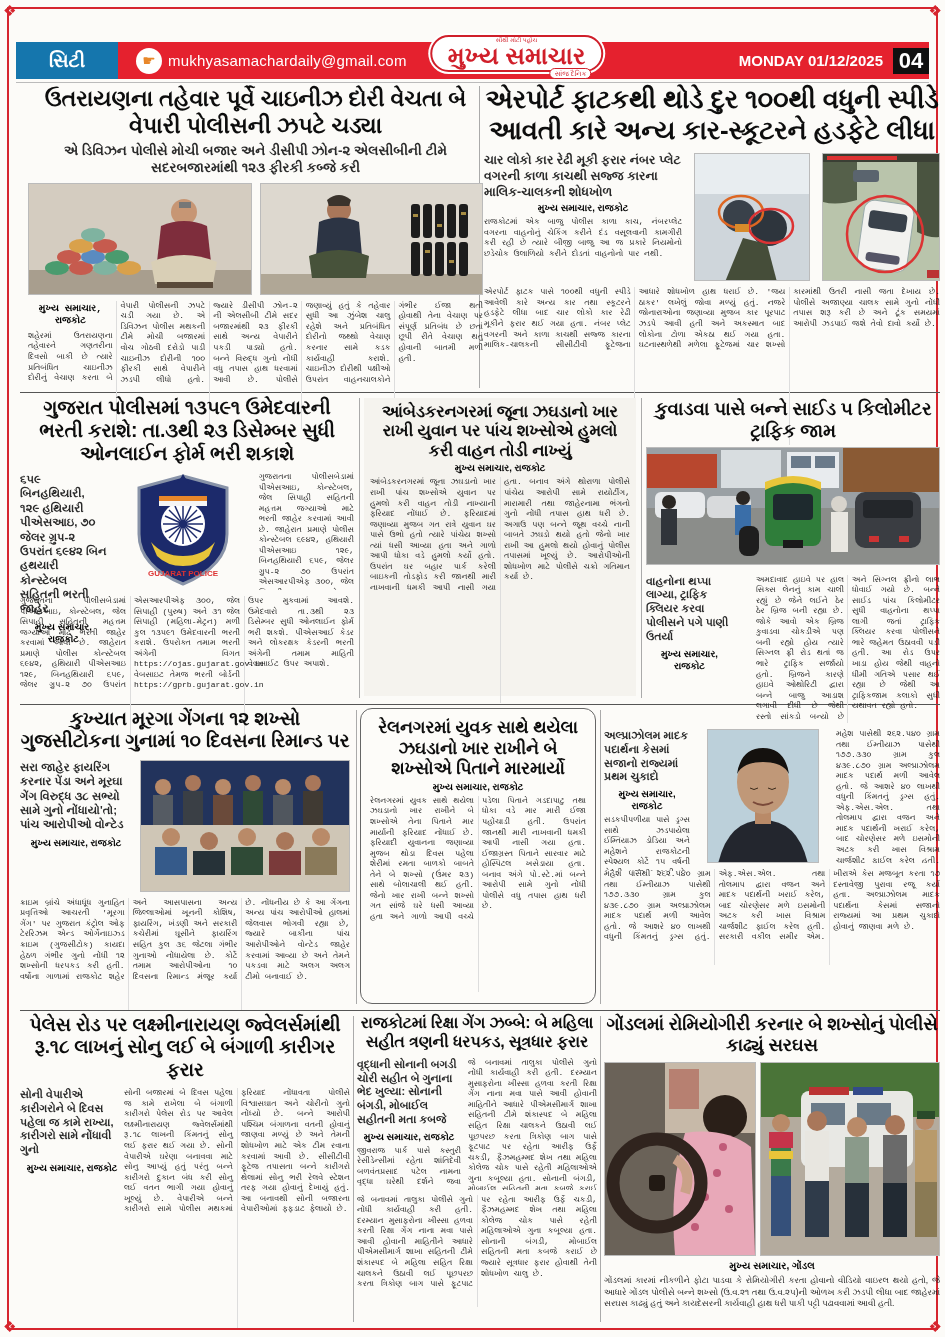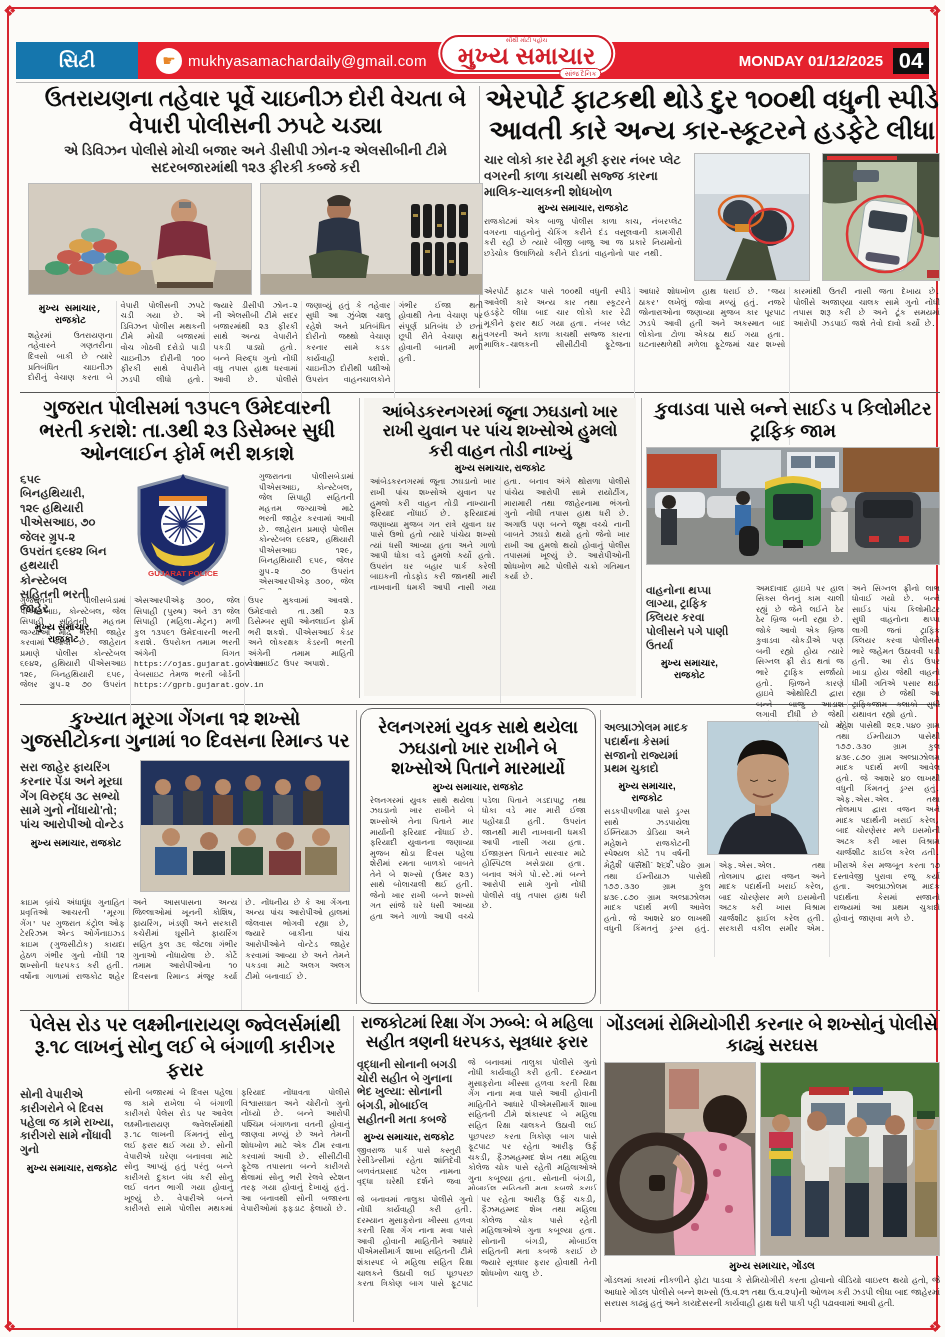--- a/index.html
+++ b/index.html
@@ -4,21 +4,21 @@
 <style>
   html,body{margin:0;padding:0;background:#e8e8e8;}
   .paper{position:relative;width:945px;height:1337px;margin:0 auto;background:#fcfbf8;
          font-family:"Liberation Sans","DejaVu Sans",sans-serif;color:#111;overflow:hidden;}
   .frame{position:absolute;inset:7px;border:2px solid #d6252e;pointer-events:none;}
   .corner{position:absolute;color:#d6252e;font-size:15px;line-height:1;}
   .c-tl{top:3px;left:3px}.c-tr{top:3px;right:3px}.c-bl{bottom:3px;left:3px}.c-br{bottom:3px;right:3px}
 
   
   .masthead{position:absolute;left:16px;top:42px;width:913px;height:37px;display:flex;}
-  .section-box{width:122px;background:#1576ad;color:#fff;font-weight:bold;font-size:19px;
+  .section-box{width:102px;background:#1576ad;color:#fff;font-weight:bold;font-size:19px;
                display:flex;align-items:center;justify-content:center;}
   .red-bar{position:relative;flex:1;background:#e5212e;display:flex;align-items:center;color:#fff;}
   .hand-circle{width:26px;height:26px;border-radius:50%;background:#fff;color:#e8872a;
                display:flex;align-items:center;justify-content:center;font-size:15px;margin-left:18px;}
   .email{font-size:15px;margin-left:6px;letter-spacing:.2px;}
   .logo-capsule{position:absolute;left:50%;top:-7px;transform:translateX(-54%);background:#fff;
                 border:2px solid #d01f2a;border-radius:26px;box-shadow:0 0 0 2px #fff;
                 padding:0 16px 2px;text-align:center;z-index:3;}
   .logo-top{font-size:6px;color:#d01f2a;line-height:1;}
   .logo-main{font-size:24px;font-weight:bold;color:#d01f2a;line-height:1.05;white-space:nowrap;}
@@ -255,21 +255,21 @@
           </g>
         <circle cx="96" cy="50" r="7" fill="#2a2623"></circle>
           <rect x="88" y="57" width="16" height="30" fill="#3a6ea8"></rect>
         <circle cx="192" cy="56" r="8" fill="#d8d4cc"></circle>
           <rect x="184" y="64" width="17" height="40" fill="#e8e6e0"></rect>
         <circle cx="22" cy="54" r="7" fill="#2a2623"></circle>
           <rect x="14" y="61" width="16" height="36" fill="#30343a"></rect>
         <rect x="92" y="78" width="20" height="30" rx="8" fill="#1e1e1e"></rect>
       </svg>
     </div>
-    <div style="display:flex;gap:23px;margin-top:19px">
+    <div style="display:flex;gap:23px;margin-top:10px">
       <div style="width:92px">
         <h2 class="sub" style="font-size:11px">વાહનોના થપ્પા લાગ્યા, ટ્રાફિક ક્લિયર કરવા પોલીસને પગે પાણી ઉતર્યા</h2>
         <div class="byline" style="margin-top:5px">મુખ્ય સમાચાર, રાજકોટ</div>
       </div>
       <div class="body-txt cols2" style="width:195px;height:148px">અમદાવાદ હાઇવે પર હાલ સિક્સ લેનનું કામ ચાલી રહ્યું છે જેને લઈને ઠેર ઠેર બ્રિજ બની રહ્યા છે. જોકે આવો એક બ્રિજ કુવાડવા ચોકડીએ પણ બની રહ્યો હોય ત્યારે સિગ્નલ ફ્રી રોડ થતાં જ ભારે ટ્રાફિક સર્જાયો હતો. બ્રિજને કારણે હાઇવે ઓથોરિટી દ્વારા બન્ને બાજુ આડાશ લગાવી દીધી છે જેથી રસ્તો સાંકડો બન્યો છે અને સિગ્નલ ફ્રીનો લાભ ધોવાઈ ગયો છે. બન્ને સાઈડ પાંચ કિલોમીટર સુધી વાહનોના થપ્પા લાગી જતાં ટ્રાફિક ક્લિયર કરવા પોલીસને ભારે જહેમત ઉઠાવવી પડી હતી. આ રોડ ઉપર ખાડા હોય જેથી વાહનો ધીમી ગતિએ પસાર થઈ રહ્યા છે જેથી આ ટ્રાફિકજામ કલાકો સુધી યથાવત રહ્યો હતો.</div>
     </div>
   </section>
 
   <section class="art" style="left:20px;top:708px;width:330px;height:298px">
     <h1 class="hl" style="font-size:19px">કુખ્યાત મૂરગા ગેંગના ૧૨ શખ્સો ગુજસીટોકના ગુનામાં ૧૦ દિવસના રિમાન્ડ પર</h1>
@@ -314,21 +314,21 @@
     <div class="body-txt cols3" style="margin-top:6px;height:112px">ક્રાઇમ બ્રાંચે અંધાધૂંધ ગુનાહિત પ્રવૃત્તિઓ આચરતી 'મૂરગા ગેંગ' પર ગુજરાત કંટ્રોલ ઓફ ટેરરિઝમ એન્ડ ઓર્ગેનાઇઝ્ડ ક્રાઇમ (ગુજસીટોક) કાયદા હેઠળ ગંભીર ગુનો નોંધી ૧૨ શખ્સોની ધરપકડ કરી હતી. વર્ષોના ગાળામાં રાજકોટ શહેર અને આસપાસના અન્ય જિલ્લાઓમાં ખૂનની કોશિષ, ફાયરિંગ, ખંડણી અને સરકારી કચેરીમાં ઘૂસીને ફાયરિંગ સહિત કુલ ૩૬ જેટલા ગંભીર ગુનાઓ નોંધાયેલા છે. કોર્ટે તમામ આરોપીઓના ૧૦ દિવસના રિમાન્ડ મંજૂર કર્યા છે. નોંધનીય છે કે આ ગેંગના અન્ય પાંચ આરોપીઓ હાલમાં જેલવાસ ભોગવી રહ્યા છે, જ્યારે બાકીના પાંચ આરોપીઓને વોન્ટેડ જાહેર કરવામાં આવ્યા છે અને તેમને પકડવા માટે અલગ અલગ ટીમો બનાવાઈ છે.</div>
   </section>
 
   <section class="art boxed" style="left:360px;top:708px;width:236px;height:296px;box-sizing:border-box">
     <h1 class="hl" style="font-size:17.5px">રેલનગરમાં યુવક સાથે થયેલા ઝઘડાનો ખાર રાખીને બે શખ્સોએ પિતાને મારમાર્યો</h1>
     <div class="byline">મુખ્ય સમાચાર, રાજકોટ</div>
     <div class="body-txt cols2" style="height:196px">રેલનગરમાં યુવક સાથે થયેલા ઝઘડાનો ખાર રાખીને બે શખ્સોએ તેના પિતાને માર માર્યાની ફરિયાદ નોંધાઈ છે. ફરિયાદી યુવાનના જણાવ્યા મુજબ થોડા દિવસ પહેલા શેરીમાં રમતા બાળકો બાબતે તેને બે શખ્સો (ઉંમર ૨૩) સાથે બોલાચાલી થઈ હતી. જેનો ખાર રાખી બન્ને શખ્સો ગત સાંજે ઘરે ધસી આવ્યા હતા અને ગાળો આપી વચ્ચે પડેલા પિતાને ગડદાપાટુ તથા ધોકા વડે માર મારી ઈજા પહોંચાડી હતી. ઉપરાંત જાનથી મારી નાખવાની ધમકી આપી નાસી ગયા હતા. ઈજાગ્રસ્ત પિતાને સારવાર માટે હોસ્પિટલ ખસેડાયા હતા. બનાવ અંગે પો.સ્ટે.માં બન્ને આરોપી સામે ગુનો નોંધી પોલીસે વધુ તપાસ હાથ ધરી છે.</div>
   </section>
 
   <section class="art" style="left:604px;top:706px;width:336px;height:300px">
-    <div style="display:flex;gap:17px;margin-top:15px;height:134px">
+    <div style="display:flex;gap:17px;margin-top:23px;height:134px">
       <div style="width:86px">
         <h2 class="sub" style="font-size:11px">અલ્પ્રાઝોલમ માદક પદાર્થના કેસમાં સજાનો રાજ્યમાં પ્રથમ ચુકાદો</h2>
         <div class="byline" style="margin-top:4px">મુખ્ય સમાચાર, રાજકોટ</div>
         <div class="body-txt" style="height:56px">સડકપીપળીયા પાસે ડ્રગ્સ સાથે ઝડપાયેલા ઈમ્તિયાઝ ડોડિયા અને મહેશને રાજકોટની સ્પેશ્યલ કોર્ટે ૧૫ વર્ષની કેદની સજા ફટકારી છે. વર્ષ ૨૦૧૮માં રાજકોટ ગ્રામ્ય પોલીસે વોચ ગોઠવી બન્ને ઇસમો પોતાના મોટરસાયકલમાં ગેરકાયદેસર માદક પદાર્થ રાખી વેચાણ અર્થે સડકપીપળીયા ગામ નજીક નેશનલ હાઈવે ઉપરથી પસાર થતા ઝડપી લીધા હતા.</div>
       </div>
       <div class="ph">
         <svg width="110" height="134" viewBox="0 0 110 134">
           <rect width="110" height="134" fill="#bcd0da"></rect>
           <path d="M10 134 q10 -44 45 -44 q35 0 45 44 z" fill="#23262e"></path>
           <rect x="47" y="78" width="16" height="16" fill="#b98a68"></rect>

